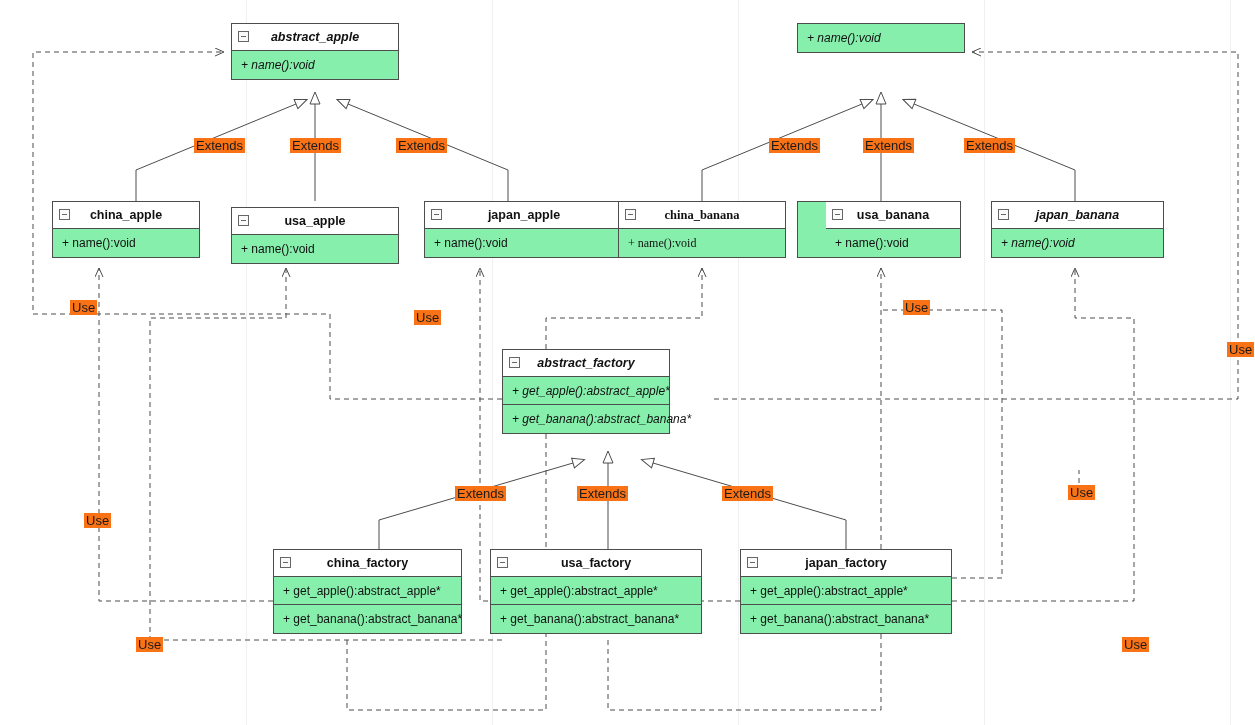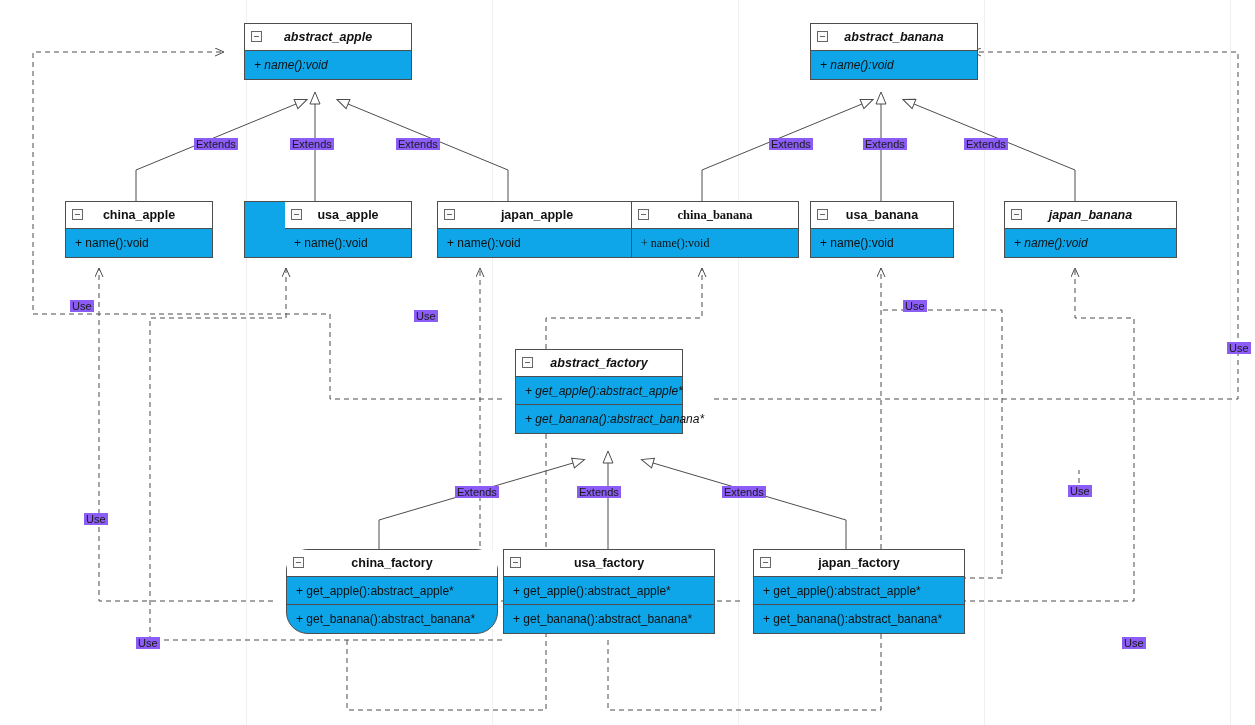--- a/index.html
+++ b/index.html
@@ -17,25 +17,24 @@
   }
   #edges {
     position: absolute;
     left: 0;
     top: 0;
     width: 1255px;
     height: 725px;
   }
   .uml-class {
     position: absolute;
-    background: #0ea5e9;
+    background: #86efac;
     border: 1px solid #4d4d4d;
     box-sizing: border-box;
     z-index: 5;
-    margin-left: 13px;
   }
   .uml-header {
     position: relative;
     height: 26px;
     line-height: 26px;
     text-align: center;
     font-size: 12.5px;
     font-weight: bold;
     color: #111111;
     border-bottom: 1px solid #4d4d4d;
@@ -75,23 +74,23 @@
     box-sizing: border-box;
   }
   .uml-attr:last-child {
     border-bottom: none;
   }
   .uml-attr.italic {
     font-style: italic;
   }
   .edge-label {
     position: absolute;
-    font-size: 11px;
+    font-size: 13px;
     color: #1a1a1a;
-    background: #8b5cf6;
+    background: #f97316;
     padding: 0 2px;
     white-space: nowrap;
     z-index: 6;
   }
   .grid-line {
     position: absolute;
     top: 0;
     width: 1px;
     height: 725px;
     background: #f0f0f0;
@@ -156,53 +155,52 @@
       <path d="M1079,492 L1079,470"></path>
     </g>
   </svg>
 
   <div id="classes">
       <div class="uml-class" style="left: 231px; top: 23px; width: 168px;">
         <div class="uml-header italic">abstract_apple<span class="uml-badge"></span></div>
         <div class="uml-attr italic">+ name():void</div>
       </div>
       <div class="uml-class" style="left: 797px; top: 23px; width: 168px;">
-        <div class="uml-header italic">abstract_banana<span class="uml-badge"></span></div>
         <div class="uml-attr italic">+ name():void</div>
       </div>
       <div class="uml-class" style="left: 52px; top: 201px; width: 148px;">
         <div class="uml-header">china_apple<span class="uml-badge"></span></div>
         <div class="uml-attr">+ name():void</div>
       </div>
-      <div class="uml-class" style="left: 231px; top: 201px; width: 168px; padding-left: 40px;">
+      <div class="uml-class" style="left: 231px; top: 207px; width: 168px;">
         <div class="uml-header">usa_apple<span class="uml-badge"></span></div>
         <div class="uml-attr">+ name():void</div>
       </div>
       <div class="uml-class" style="left: 424px; top: 201px; width: 200px;">
         <div class="uml-header">japan_apple<span class="uml-badge"></span></div>
         <div class="uml-attr">+ name():void</div>
       </div>
       <div class="uml-class" style="left: 618px; top: 201px; width: 168px; font-family: Liberation Serif, serif;">
         <div class="uml-header">china_banana<span class="uml-badge"></span></div>
         <div class="uml-attr">+ name():void</div>
       </div>
-      <div class="uml-class" style="left: 797px; top: 201px; width: 144px;">
+      <div class="uml-class" style="left: 797px; top: 201px; width: 164px; padding-left: 28px;">
         <div class="uml-header">usa_banana<span class="uml-badge"></span></div>
         <div class="uml-attr">+ name():void</div>
       </div>
       <div class="uml-class" style="left: 991px; top: 201px; width: 173px; font-style: italic;">
         <div class="uml-header">japan_banana<span class="uml-badge"></span></div>
         <div class="uml-attr">+ name():void</div>
       </div>
       <div class="uml-class" style="left: 502px; top: 349px; width: 168px;">
         <div class="uml-header italic">abstract_factory<span class="uml-badge"></span></div>
         <div class="uml-attr italic">+ get_apple():abstract_apple*</div>
         <div class="uml-attr italic">+ get_banana():abstract_banana*</div>
       </div>
-      <div class="uml-class" style="left: 273px; top: 549px; width: 212px; border-radius: 22px;">
+      <div class="uml-class" style="left: 273px; top: 549px; width: 189px;">
         <div class="uml-header">china_factory<span class="uml-badge"></span></div>
         <div class="uml-attr">+ get_apple():abstract_apple*</div>
         <div class="uml-attr">+ get_banana():abstract_banana*</div>
       </div>
       <div class="uml-class" style="left: 490px; top: 549px; width: 212px;">
         <div class="uml-header">usa_factory<span class="uml-badge"></span></div>
         <div class="uml-attr">+ get_apple():abstract_apple*</div>
         <div class="uml-attr">+ get_banana():abstract_banana*</div>
       </div>
       <div class="uml-class" style="left: 740px; top: 549px; width: 212px;">

